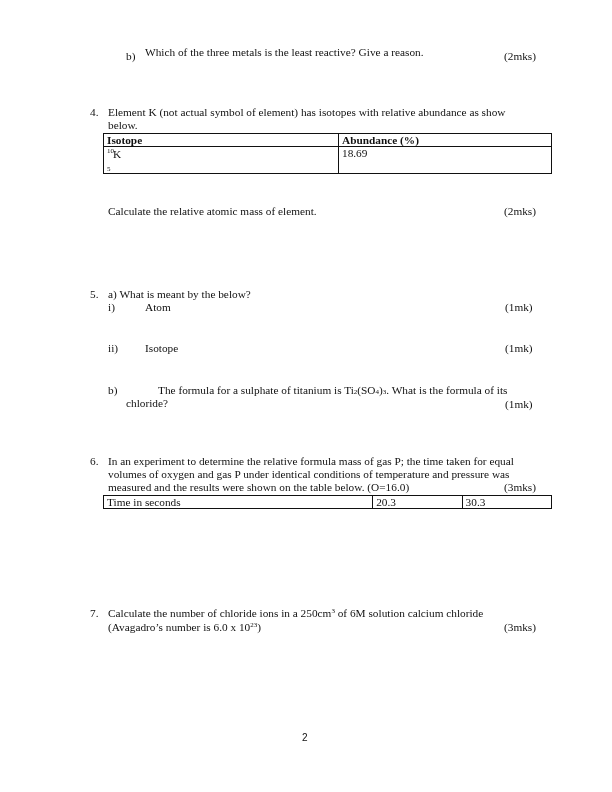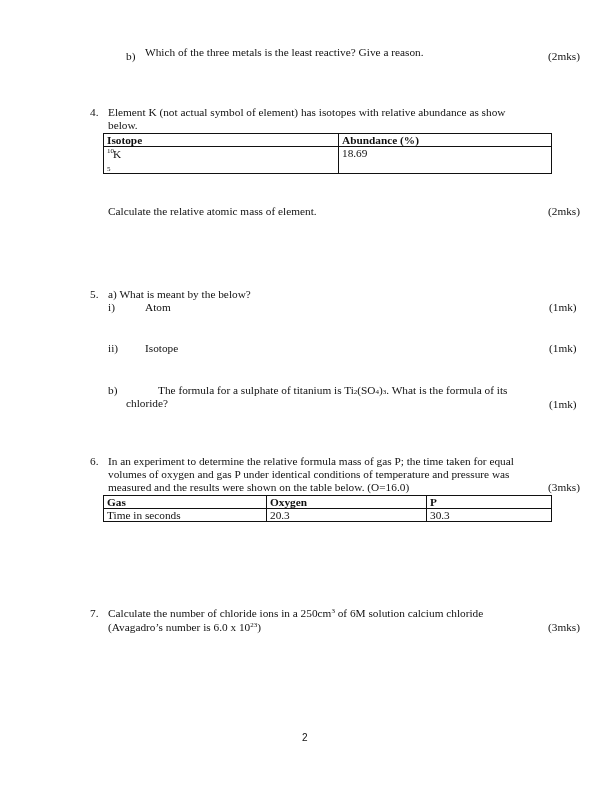--- a/index.html
+++ b/index.html
@@ -2,21 +2,21 @@
 <html><head>
 <meta charset="utf-8">
 <style>
   html, body { margin: 0; padding: 0; background: #ffffff; }
   body {
     width: 612px; height: 792px; position: relative; overflow: hidden;
     font-family: "Liberation Serif", "DejaVu Serif", serif;
     color: #111; font-size: 11.3px; line-height: 13px;
   }
   .abs { position: absolute; white-space: nowrap; }
-  .mark { position: absolute; white-space: nowrap; margin-left: 44px; }
+  .mark { position: absolute; white-space: nowrap; }
   table.grid { position: absolute; border-collapse: collapse; }
   table.grid td {
     border: 1px solid #111; padding: 0 3px; vertical-align: top;
     font-size: 11.3px; line-height: 12px;
   }
   table.grid td.h { font-weight: bold; }
   .iso { position: relative; height: 26px; }
   .iso .sup { position: absolute; left: 0; top: 0; font-size: 7px; line-height: 8px; }
   .iso .sym { position: absolute; left: 6px; top: 1px; }
   .iso .sub { position: absolute; left: 0; top: 18px; font-size: 7px; line-height: 8px; }
@@ -81,25 +81,20 @@
 
 <div>
   <span class="abs" style="left:90px; top:455px;">6.</span>
   <span class="abs" style="left:108px; top:455px;">In an experiment to determine the relative formula mass of gas P; the time taken for equal</span>
   <span class="abs" style="left:108px; top:468px;">volumes of oxygen and gas P under identical conditions of temperature and pressure was</span>
   <span class="abs" style="left:108px; top:481px;">measured and the results were shown on the table below. (O=16.0)</span>
   <span class="mark" style="left:504px; top:481px;">(3mks)</span>
 
   <table class="grid" style="left:103px; top:495px; width:449px;">
     <tbody>
-        <tr>
-      <td class="h" style="width:156px;">Gas</td>
-      <td class="h" style="width:153px;">Oxygen</td>
-      <td class="h">P</td>
-    </tr>
     <tr>
       <td>Time in seconds</td>
       <td>20.3</td>
       <td>30.3</td>
     </tr>
   </tbody>
     </table>
 </div>
 
 <div>

